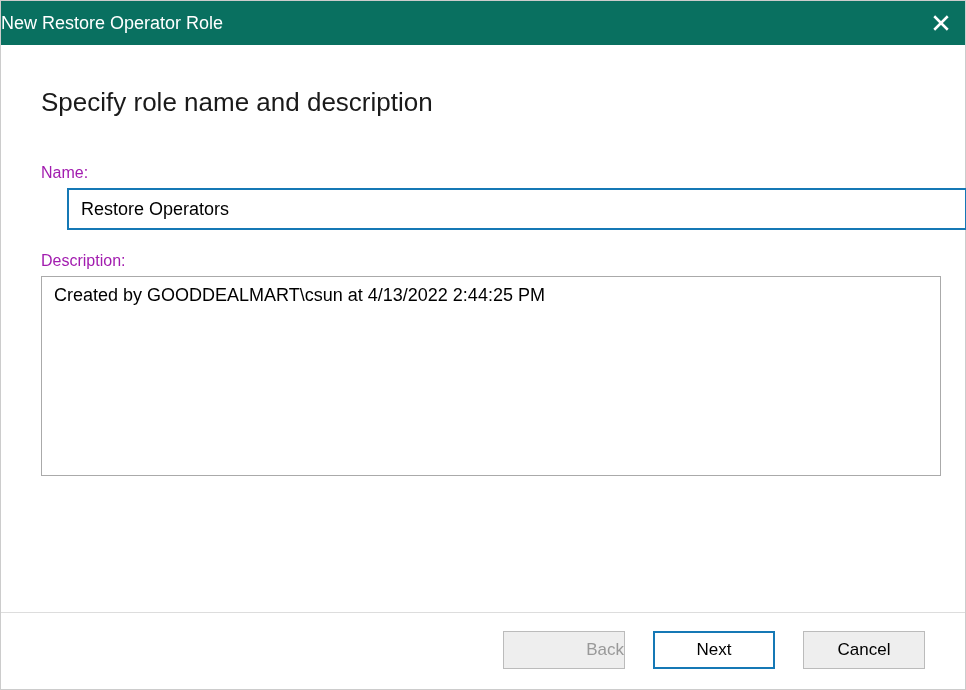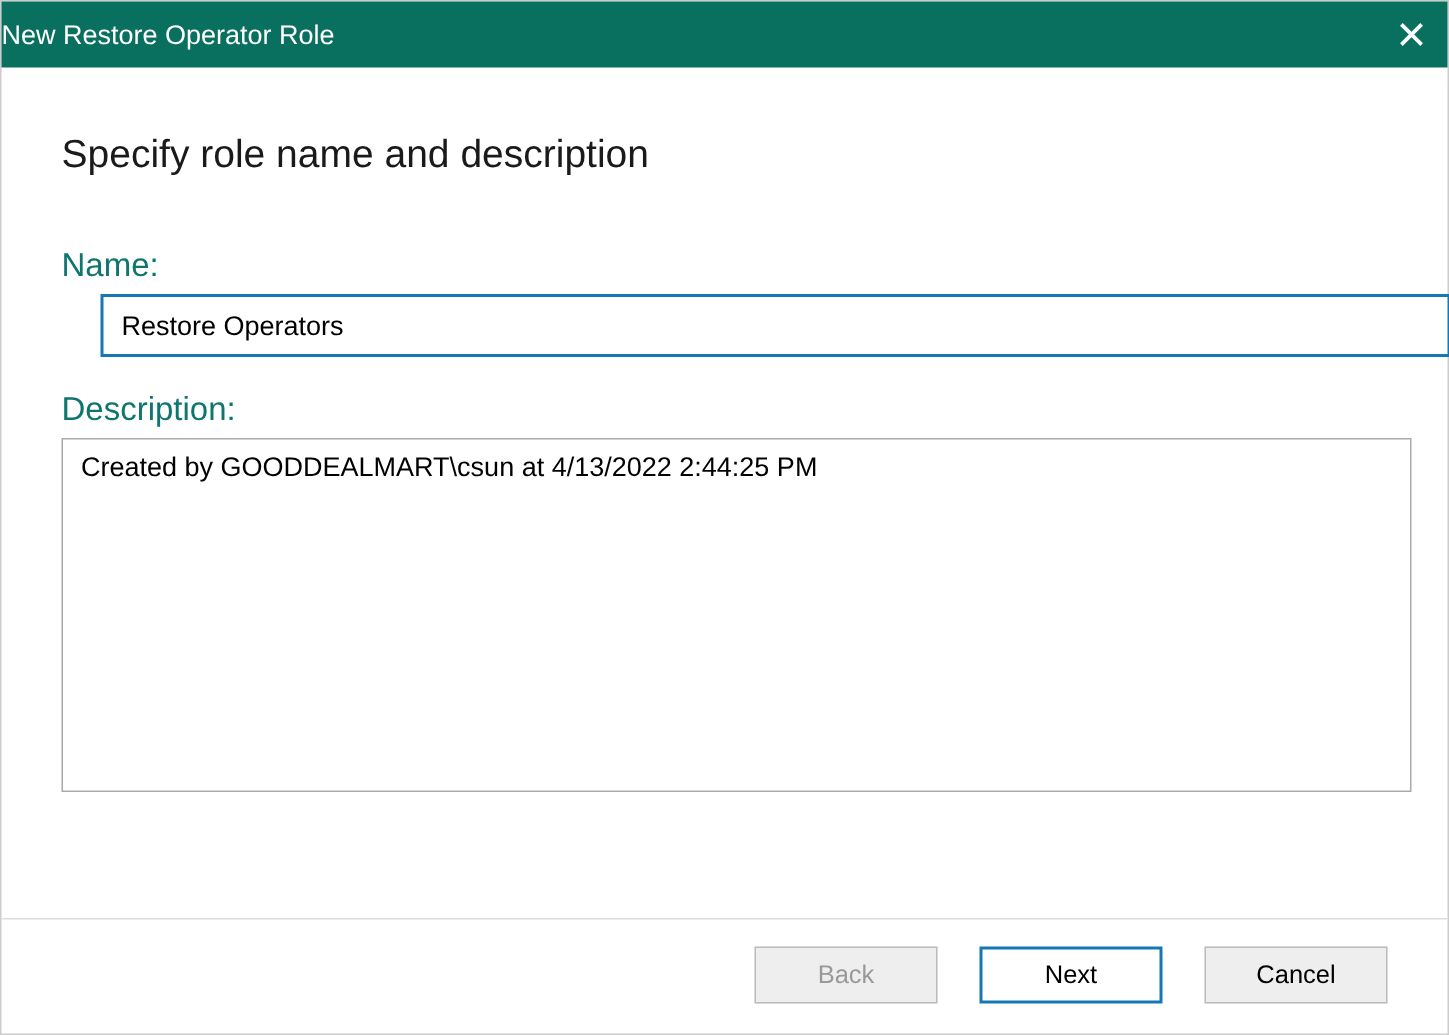--- a/index.html
+++ b/index.html
@@ -57,39 +57,39 @@
       display: flex;
       flex-direction: column;
     }
     .page-heading {
       font-size: 26px;
       font-weight: 400;
       color: #1a1a1a;
       margin-bottom: 46px;
     }
     .field-label {
-      font-size: 22px;
-      color: #0f766e;
+      font-size: 16px;
+      color: #a21caf;
       margin-bottom: 6px;
     }
     .text-input {
       width: 100%;
       height: 42px;
       border: 2px solid #1578b5;
       padding: 0 12px;
       font-size: 18px;
       font-family: inherit;
       color: #000000;
       outline: none;
       margin-bottom: 22px;
       margin-left: 26px;
     }
     .textarea-input {
       width: 100%;
-      height: 236px;
+      height: 200px;
       border: 1px solid #aaaaaa;
       padding: 8px 12px;
       font-size: 18px;
       font-family: inherit;
       color: #000000;
       resize: none;
       outline: none;
     }
     .footer {
       border-top: 1px solid #dddddd;
@@ -104,20 +104,21 @@
       font-size: 17px;
       font-family: inherit;
       background: #eeeeee;
       border: 1px solid #bbbbbb;
       cursor: pointer;
       color: #000000;
     }
     .btn:disabled {
       color: #999999;
       cursor: default;
+      text-align: right;
     }
     .btn-primary {
       background: #ffffff;
       border: 2px solid #1578b5;
     }
   </style>
 </head>
 <body>
 
 <div class="window">

